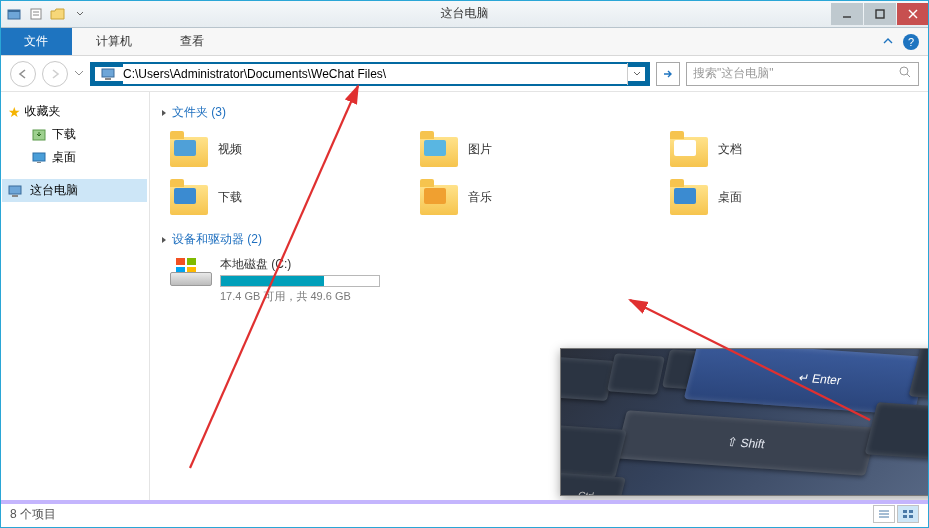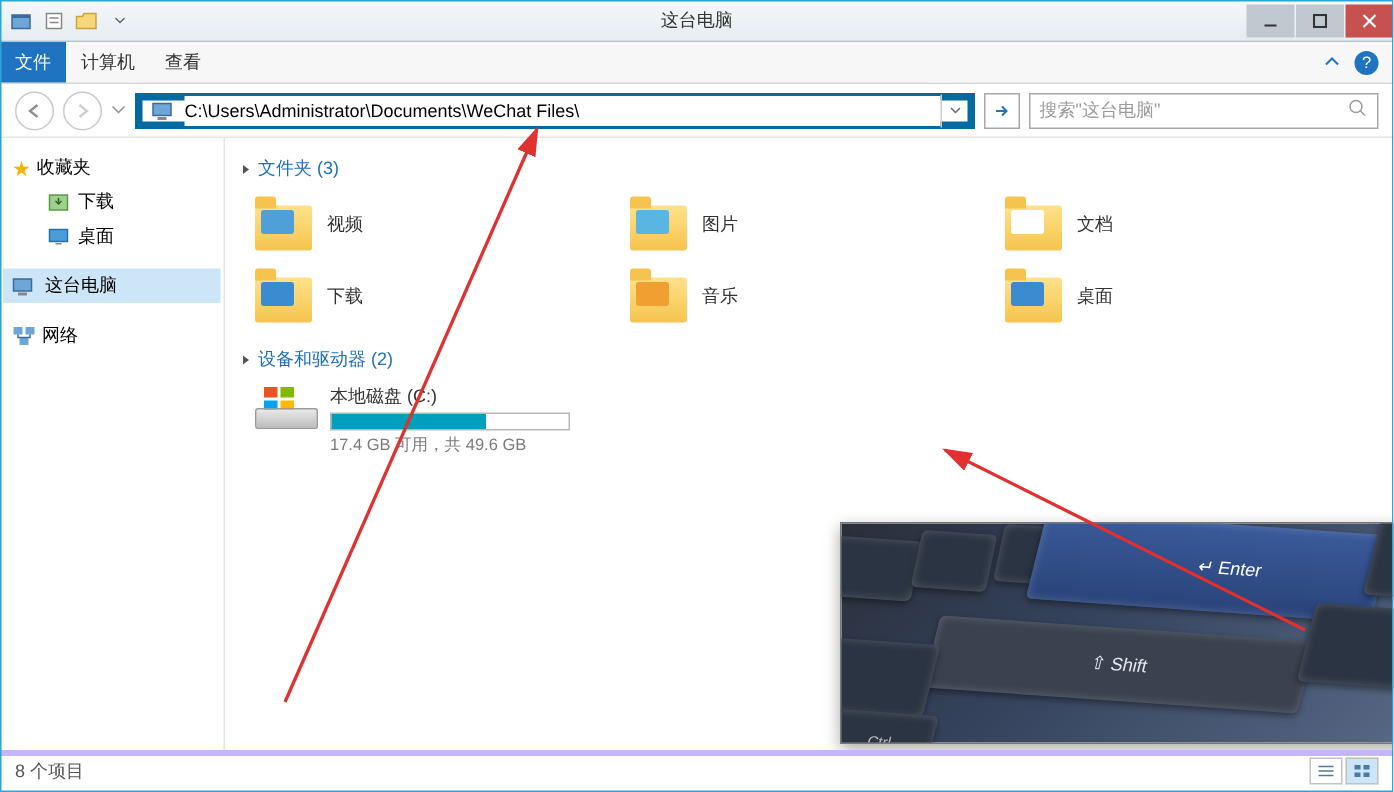--- a/index.html
+++ b/index.html
@@ -14,21 +14,21 @@
   .winbtns{margin-left:auto;display:flex}
   .winbtn{width:32px;height:22px;display:flex;align-items:center;justify-content:center;background:#bfc9cf;margin-left:1px}
   .winbtn.min{background:#bfc9cf}
   .winbtn.max{background:#bfc9cf}
   .winbtn.close{background:#c75050}
   .winbtn svg{stroke:#333;stroke-width:1.4}
   .winbtn.close svg{stroke:#fff}
 
   
   .ribbon{height:28px;background:#f7f7f7;display:flex;align-items:stretch;border-bottom:1px solid #d8d8d8}
-  .rtab{padding:0 10px;display:flex;align-items:center;color:#333}
+  .rtab{padding:0 24px;display:flex;align-items:center;color:#333}
   .rtab.file{background:#1e74c0;color:#fff}
   .rhelp{margin-left:auto;display:flex;align-items:center;gap:10px;padding-right:10px}
   .help-circle{width:16px;height:16px;border-radius:50%;background:#1e74c0;color:#fff;font-size:11px;display:flex;align-items:center;justify-content:center}
 
   
   .nav{height:36px;display:flex;align-items:center;gap:6px;padding:0 10px;border-bottom:1px solid #e4e4e4}
   .circ{width:26px;height:26px;border:1px solid #c9c9c9;border-radius:50%;display:flex;align-items:center;justify-content:center;color:#8f8f8f}
   .addr{flex:0 0 560px;height:24px;border:5px solid #0369a1;display:flex;align-items:center;background:#fff}
   .addr .pcicon{width:20px;height:20px;margin:0 4px;display:flex;align-items:center;justify-content:center}
   .addr input{flex:1;border:none;outline:none;height:20px;font-size:12px}
@@ -206,31 +206,20 @@
     </div>
     <div class="sg">
       <div class="sh si sel" style="padding-left:6px">
           <svg width="16" height="14">
             <rect x="1" y="2" width="12" height="8" fill="#6ea6d8" stroke="#3a6b9a"></rect>
             <rect x="4" y="11" width="6" height="2" fill="#888"></rect>
           </svg>
           <span>这台电脑</span>
         </div>
     </div>
-    <div class="sg">
-      <div class="sh" style="padding-left:6px">
-          <svg width="16" height="14">
-            <rect x="1" y="1" width="6" height="5" fill="#6ea6d8"></rect>
-            <rect x="9" y="1" width="6" height="5" fill="#6ea6d8"></rect>
-            <rect x="5" y="8" width="6" height="5" fill="#6ea6d8"></rect>
-            <path d="M4 6v2h8V6M8 8v0" stroke="#3a6b9a" fill="none"></path>
-          </svg>
-          <span>网络</span>
-        </div>
-    </div>
   </div>
 
   <div class="main">
     <div class="section-h">
         <svg width="8" height="8">
           <path d="M2 1l4 3-4 3" fill="#555"></path>
         </svg>
         <span>文件夹 (3)</span>
       </div>
     <div class="grid" id="folders-grid">

